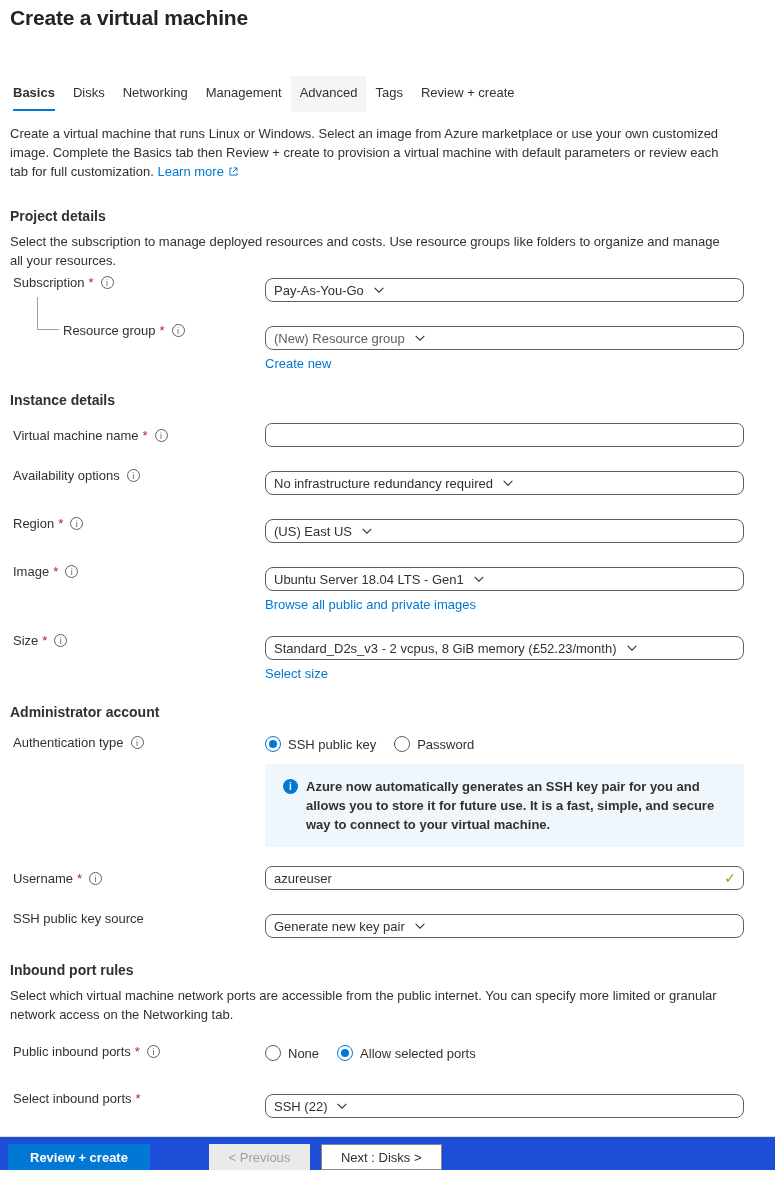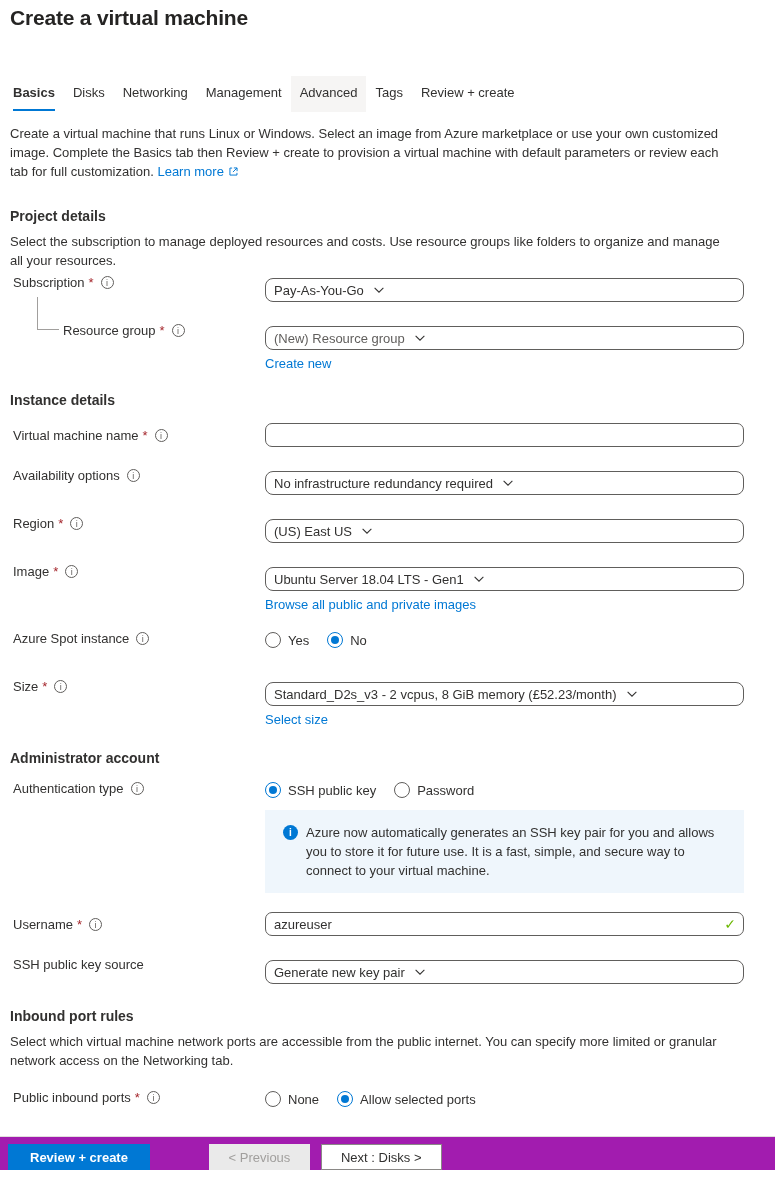--- a/index.html
+++ b/index.html
@@ -57,21 +57,21 @@
   .radio.on .rb { border-color: #0078d4; }
   .radio.on .rb::after { content: ""; position: absolute; left: 3px; top: 3px; width: 8px; height: 8px; border-radius: 50%; background: #0078d4; }
 
   
   .info-box { background: #eff6fc; padding: 13px 18px 13px 18px; display: flex; margin-top: -6px; margin-bottom: 19px; }
   .info-box-icon { width: 15px; height: 15px; border-radius: 50%; background: #0078d4; color: #fff; flex: none; margin-right: 8px; margin-top: 2px; display: flex; align-items: center; justify-content: center; font-size: 10px; font-weight: 700; }
   .info-box-icon::before { content: "i"; }
   .info-box-text { line-height: 19px; padding-right: 4px; }
 
   
-  .footer { position: absolute; left: 0; right: 0; top: 1136px; border-top: 1px solid #e1dfdd; padding: 7px 0 0 8px; background: #a21caf; }
+  .footer { position: absolute; left: 0; right: 0; top: 1136px; border-top: 1px solid #e1dfdd; padding: 7px 0 0 8px; background: #1d4ed8; }
   .btn { height: 26px; font-family: "Liberation Sans", sans-serif; font-size: 13px; cursor: pointer; }
   .btn-primary { background: #0078d4; color: #fff; border: 1px solid #0078d4; font-weight: 700; padding: 0 21px; }
   .btn-disabled { background: #eaeaea; color: #a19f9d; border: 1px solid #eaeaea; padding: 0 19px; margin-left: 55px; }
   .btn-outline { background: #fff; color: #323130; border: 1px solid #8a8886; padding: 0 19px; margin-left: 7px; }
 </style>
 </head>
 <body>
 
 <div class="page">
 
@@ -183,36 +183,20 @@
       <div class="control dropdown">
         <span class="value">Ubuntu Server 18.04 LTS - Gen1</span>
         <svg class="chev" width="14" height="14" viewBox="0 0 16 16">
             <path d="M3 5.5 L8 10.5 L13 5.5" fill="none" stroke="#323130" stroke-width="1.2"></path>
           </svg>
       </div>
       <a class="link sub-link">Browse all public and private images</a>
     </div>
   </div>
 
-  <div class="row" style="margin-bottom:22px;">
-    <div class="row-label no-pad">
-      <span>Azure Spot instance</span>
-      <span class="info-icon"></span>
-    </div>
-    <div class="row-field radio-row">
-      <span class="radio">
-          <span class="rb"></span>
-          <span>Yes</span>
-        </span>
-      <span class="radio on">
-          <span class="rb"></span>
-          <span>No</span>
-        </span>
-    </div>
-  </div>
 
   <div class="row">
     <div class="row-label">
       <span class="req">Size</span>
       <span class="info-icon"></span>
     </div>
     <div class="row-field">
       <div class="control dropdown">
         <span class="value">Standard_D2s_v3 - 2 vcpus, 8 GiB memory (£52.23/month)</span>
         <svg class="chev" width="14" height="14" viewBox="0 0 16 16">
@@ -235,21 +219,21 @@
           <span class="rb"></span>
           <span>SSH public key</span>
         </span>
       <span class="radio">
           <span class="rb"></span>
           <span>Password</span>
         </span>
     </div>
   </div>
 
-  <div class="row" style="margin-bottom:0;">
+  <div class="row" style="margin-bottom:0;font-weight:bold;">
     <div class="row-label"></div>
     <div class="row-field">
       <div class="info-box">
         <span class="info-box-icon"></span>
         <span class="info-box-text">Azure now automatically generates an SSH key pair for you and allows you to store it for future use. It is a fast, simple, and secure way to connect to your virtual machine.</span>
       </div>
     </div>
   </div>
 
   <div class="row">

